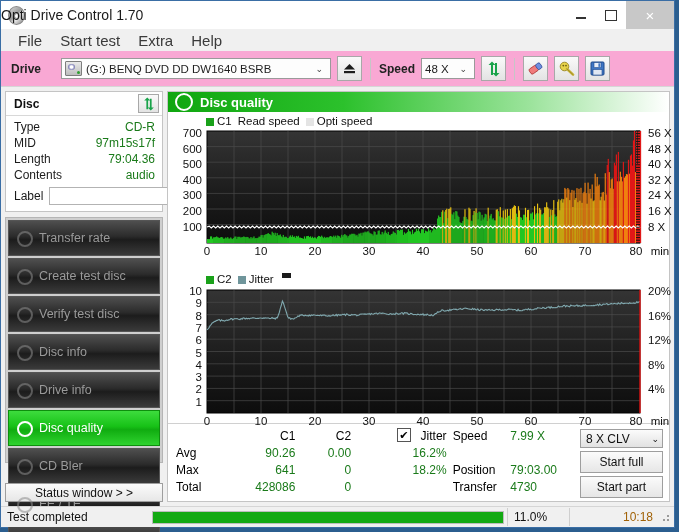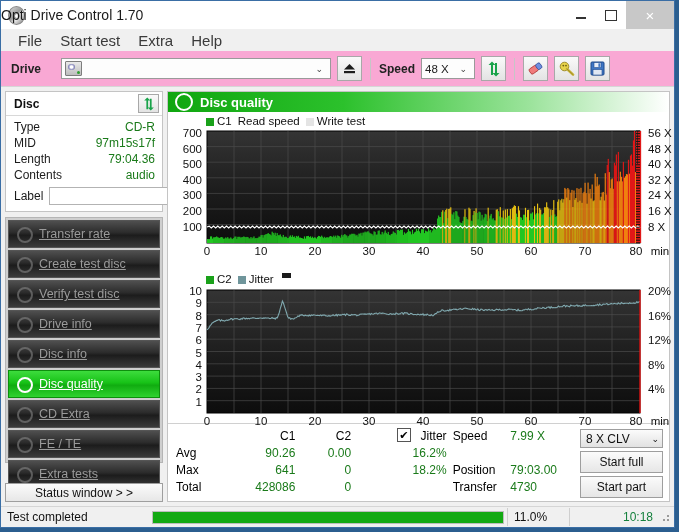--- a/index.html
+++ b/index.html
@@ -97,23 +97,23 @@
     box-sizing:border-box;flex:0 0 auto;
   }
   .cd-glyph{width:15px;height:15px;border-radius:50%;
     background:radial-gradient(circle,#fdfdd8 18%,#d9d98a 35%,#c9c96e 60%,#e8e8b0 100%);
     border:1px solid #9a9a5e;position:relative;}
   .cd-glyph:after{content:"";position:absolute;left:5px;top:5px;width:4px;height:4px;
     background:#f7f7e2;border-radius:50%;border:1px solid #a5a56a;}
   .navlist{margin-top:5px;background:#cfcfcf;border:1px solid #b5b5b5;padding:2px;
     flex:1 1 auto;display:flex;flex-direction:column;gap:2px;box-sizing:border-box;min-height:0;}
   .navbtn{
-    height:28px;display:flex;align-items:center;padding-left:7px;gap:7px;box-sizing:border-box;
+    height:36px;display:flex;align-items:center;padding-left:7px;gap:7px;box-sizing:border-box;
     background:linear-gradient(#4f4f4f,#2b2b2b 45%,#1c1c1c 55%,#3a3a3a);
-    border:1px solid #555;color:#9a9a9a;font-size:12.5px;flex:0 0 auto;text-decoration:underline;
+    border:1px solid #555;color:#9a9a9a;font-size:12.5px;flex:0 0 auto;
   }
   .navbtn.active{
     background:linear-gradient(#3ddc3d,#17c217 45%,#10ac10 55%,#2fd32f);
     border:1px solid #0d8f0d;color:#ffffff;
   }
   .nav-ico{width:16px;height:16px;flex:0 0 auto;position:relative;opacity:.55;}
   .nav-ico i{position:absolute;left:1px;top:1px;width:12px;height:12px;border-radius:50%;
     border:2px solid #8d8d8d;}
   .navbtn.active .nav-ico{opacity:1;}
   .navbtn.active .nav-ico i{border-color:#fff;}
@@ -159,21 +159,21 @@
   
   .statusbar{height:20px;display:flex;align-items:center;background:#f0f0f0;
     border-top:1px solid #d5d5d5;flex:0 0 auto;}
   .sb-cell{height:18px;display:flex;align-items:center;padding:0 6px;box-sizing:border-box;}
   .sb-text{width:148px;color:#111;font-size:12px;}
   .sb-prog{flex:1 1 auto;padding:0 3px;}
   .progtrack{width:100%;height:13px;background:#e9e9e9;border:1px solid #bdbdbd;
     box-sizing:border-box;}
   .progfill{height:100%;background:#13a913;}
   .sb-pct{width:62px;border-left:1px solid #cfcfcf;color:#111;}
-  .sb-time{width:90px;border-left:1px solid #cfcfcf;justify-content:flex-end;color:#15803d;}
+  .sb-time{width:90px;border-left:1px solid #cfcfcf;justify-content:flex-end;color:#a16207;}
   .grip{width:12px;height:12px;margin-right:3px;
     background:
       radial-gradient(circle 1px at 9px 9px,#9a9a9a 99%,transparent 100%),
       radial-gradient(circle 1px at 5px 9px,#9a9a9a 99%,transparent 100%),
       radial-gradient(circle 1px at 9px 5px,#9a9a9a 99%,transparent 100%);
   }
 </style>
 </head>
 <body>
 
@@ -199,20 +199,21 @@
     <div class="menuitem">File</div>
     <div class="menuitem">Start test</div>
     <div class="menuitem">Extra</div>
     <div class="menuitem">Help</div>
   </div>
 
   <div class="drivebar">
     <div class="lbl-bold" style="width:44px;padding-left:4px;">Drive</div>
     <div class="combo" id="drive-combo">
       <span class="dricon"></span>
+      <span>(G:)   BENQ DVD DD DW1640 BSRB</span>
       <span class="caret">⌄</span>
     </div>
     <div class="tbtn">
       <svg width="15" height="13" viewBox="0 0 15 13">
         <polygon points="7.5,2 13,7.5 2,7.5" fill="#1d1d1d"></polygon>
         <rect x="2" y="9" width="11" height="2.2" fill="#1d1d1d"></rect>
       </svg>
     </div>
     <div class="sep"></div>
     <div class="lbl-bold">Speed</div>
@@ -313,39 +314,39 @@
         <div class="navbtn">
           <span class="nav-ico">
               <i></i>
             </span>
           <span>Verify test disc</span>
         </div>
         <div class="navbtn">
           <span class="nav-ico">
               <i></i>
             </span>
-          <span>Drive info</span>
+          <span>Disc info</span>
         </div>
         <div class="navbtn">
           <span class="nav-ico">
               <i></i>
             </span>
-          <span>Disc info</span>
+          <span>Drive info</span>
         </div>
         <div class="navbtn active">
           <span class="nav-ico">
               <i></i>
             </span>
           <span>Disc quality</span>
         </div>
         <div class="navbtn">
           <span class="nav-ico">
               <i></i>
             </span>
-          <span>CD Extra</span>
+          <span>CD Bler</span>
         </div>
         <div class="navbtn">
           <span class="nav-ico">
               <i></i>
             </span>
           <span>FE / TE</span>
         </div>
         <div class="navbtn">
           <span class="nav-ico">
               <i></i>
@@ -363,21 +364,21 @@
       <div class="qhead">
         <span class="qh-ico"></span>
         <span class="t">Disc quality</span>
       </div>
 
       <div class="charts">
 
         <div class="legend">
           <span><i class="sw" style="background:#1aa11a"></i><span>C1</span></span>
           <span><span>Read speed</span></span>
-          <span><i class="sw" style="background:#e4e4e4"></i><span>Write test</span></span>
+          <span><i class="sw" style="background:#e4e4e4"></i><span>Opti speed</span></span>
         </div>
 
         <div class="plotwrap" style="height:145px;">
           <svg width="512" height="145" viewBox="0 0 512 145" style="display:block">
 
             <g font-size="11.5" fill="#111" font-family="Liberation Sans, sans-serif" text-anchor="end">
               <text x="32" y="10">700</text>
                 <text x="32" y="25.6">600</text>
               <text x="32" y="41.2">500</text>
                 <text x="32" y="56.8">400</text>

